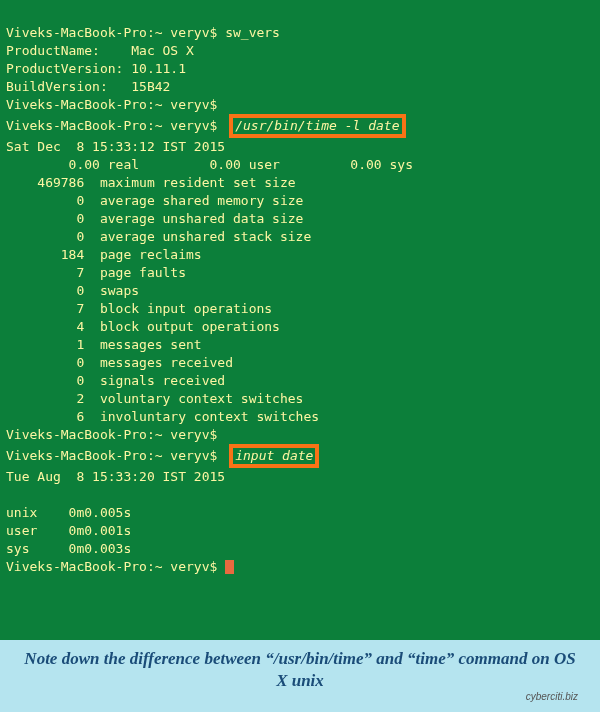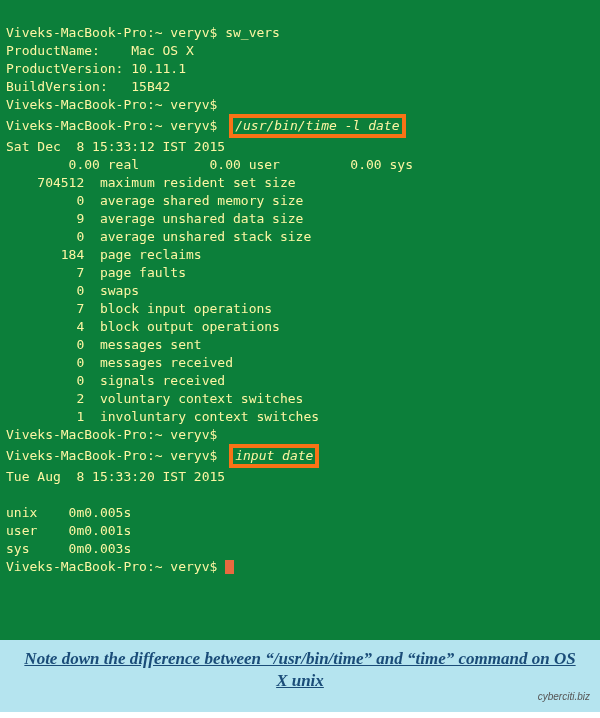--- a/index.html
+++ b/index.html
@@ -41,59 +41,58 @@
     font-family: Georgia, "Times New Roman", serif;
     font-style: italic;
     font-weight: bold;
     font-size: 17px;
     text-align: center;
     padding: 8px 18px 4px 18px;
     line-height: 22px;
     position: relative;
     box-sizing: border-box;
     height: 72px;
-    text-decoration: underline;
   }
   .credit {
     position: absolute;
-    right: 10px;
+    right: 22px;
     bottom: 4px;
     font-family: Arial, sans-serif;
     font-style: italic;
     font-weight: normal;
     font-size: 10px;
     color: #555;
   }
 </style>
 </head>
 <body>
 
 <div class="terminal">
 <span class="line"><span>Viveks-MacBook-Pro:~ veryv$ </span><span>sw_vers</span></span>
 <span class="line">ProductName:    Mac OS X</span>
 <span class="line">ProductVersion: 10.11.1</span>
 <span class="line">BuildVersion:   15B42</span>
 <span class="line"><span>Viveks-MacBook-Pro:~ veryv$ </span></span>
 <span class="line"><span>Viveks-MacBook-Pro:~ veryv$ </span><span class="highlight">/usr/bin/time -l date</span></span>
 <span class="line">Sat Dec  8 15:33:12 IST 2015</span>
 <span class="line">        0.00 real         0.00 user         0.00 sys</span>
-<span class="line">    704512  maximum resident set size</span>
+<span class="line">    469786  maximum resident set size</span>
 <span class="line">         0  average shared memory size</span>
-<span class="line">         9  average unshared data size</span>
+<span class="line">         0  average unshared data size</span>
 <span class="line">         0  average unshared stack size</span>
 <span class="line">       184  page reclaims</span>
 <span class="line">         7  page faults</span>
 <span class="line">         0  swaps</span>
 <span class="line">         7  block input operations</span>
 <span class="line">         4  block output operations</span>
-<span class="line">         0  messages sent</span>
+<span class="line">         1  messages sent</span>
 <span class="line">         0  messages received</span>
 <span class="line">         0  signals received</span>
 <span class="line">         2  voluntary context switches</span>
-<span class="line">         1  involuntary context switches</span>
+<span class="line">         6  involuntary context switches</span>
 <span class="line"><span>Viveks-MacBook-Pro:~ veryv$ </span></span>
 <span class="line"><span>Viveks-MacBook-Pro:~ veryv$ </span><span class="highlight">input date</span></span>
 <span class="line">Tue Aug  8 15:33:20 IST 2015</span>
 <span class="line"> </span>
 <span class="line">unix    0m0.005s</span>
 <span class="line">user    0m0.001s</span>
 <span class="line">sys     0m0.003s</span>
 <span class="line"><span>Viveks-MacBook-Pro:~ veryv$ </span><span class="cursor"></span></span>
 </div>
 

